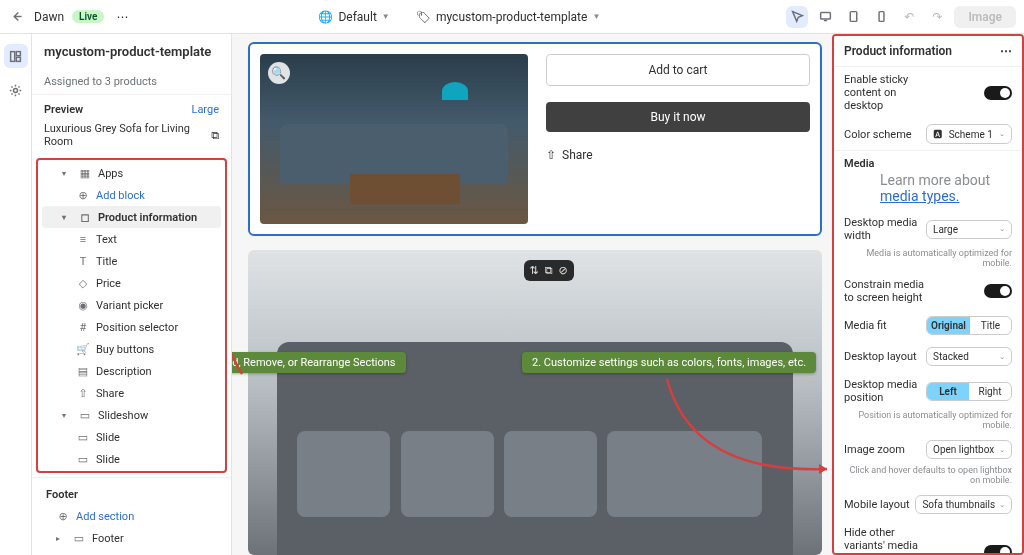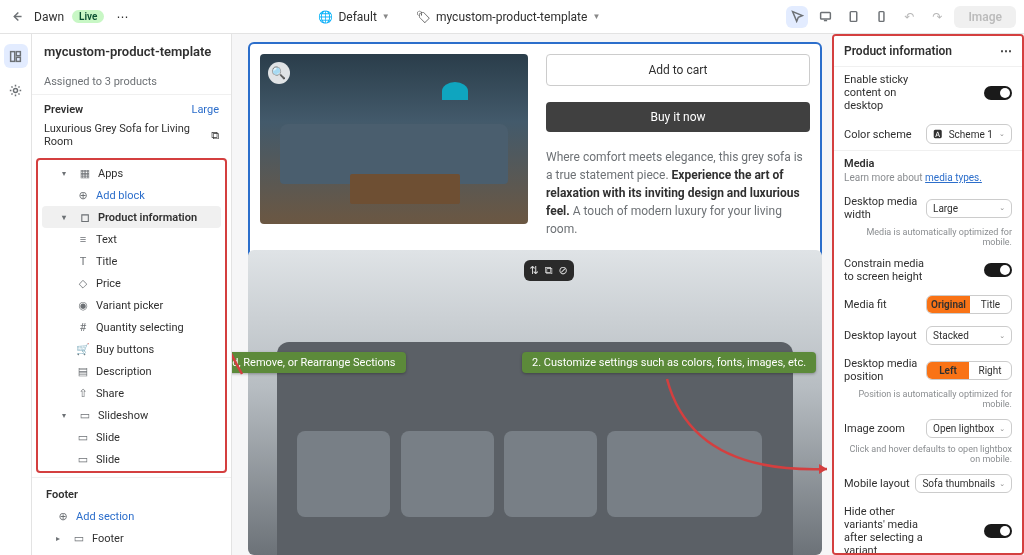--- a/index.html
+++ b/index.html
@@ -73,25 +73,25 @@
 
 .rpanel { width: 192px; background: #fff; border-left: 1px solid #e3e3e3; overflow-y: auto; font-size: 11px; border: 2px solid #d43f3f; border-radius: 4px; }
 .rp-head { display: flex; justify-content: space-between; align-items: center; padding: 8px 10px; font-size: 12px; font-weight: 600; border-bottom: 1px solid #f0f0f0; }
 .rp-row { padding: 6px 10px; display: flex; justify-content: space-between; align-items: center; }
 .rp-row .lbl { font-size: 11px; color: #303030; max-width: 90px; }
 .toggle { width: 28px; height: 14px; border-radius: 8px; background: #1a1a1a; position: relative; }
 .toggle::after { content: ""; position: absolute; right: 2px; top: 2px; width: 10px; height: 10px; background: #fff; border-radius: 50%; }
 .select { border: 1px solid #ccc; border-radius: 6px; padding: 3px 6px; font-size: 10px; display: flex; justify-content: space-between; align-items: center; gap: 4px; min-width: 86px; cursor: pointer; }
 .select .chev { font-size: 7px; color: #888; }
 .rp-sec { padding: 6px 10px 2px; font-weight: 600; border-top: 1px solid #f0f0f0; }
-.rp-note { padding: 0 10px 6px; font-size: 10px; color: #8a8d90; }
+.rp-note { padding: 0 10px 6px; font-size: 14px; color: #8a8d90; margin-left: 36px; }
 .rp-note a { color: #2c6ecb; text-decoration: underline; }
 .seg { display: flex; border: 1px solid #ccc; border-radius: 6px; overflow: hidden; min-width: 86px; }
 .seg span { flex: 1; padding: 3px 4px; text-align: center; font-size: 10px; cursor: pointer; }
-.seg span.active { background: #f97316; font-weight: 600; }
+.seg span.active { background: #7dd3fc; font-weight: 600; }
 .rp-subnote { font-size: 9px; color: #8a8d90; padding: 0 10px 4px 10px; text-align: right; }
 
 svg.ic-sm { width: 13px; height: 13px; stroke: #6d7175; fill: none; stroke-width: 1.8; }
 </style>
 </head>
 <body>
 
 <div class="topbar">
   <div class="tb-left">
     <div class="tb-back">
@@ -202,21 +202,21 @@
       <div class="tree-row indent2">
           <span class="ic">◇</span>
           <span>Price</span>
         </div>
       <div class="tree-row indent2">
           <span class="ic">◉</span>
           <span>Variant picker</span>
         </div>
       <div class="tree-row indent2">
           <span class="ic">#</span>
-          <span>Quantity selecting</span>
+          <span>Position selector</span>
         </div>
       <div class="tree-row indent2">
           <span class="ic">🛒</span>
           <span>Buy buttons</span>
         </div>
       <div class="tree-row indent2">
           <span class="ic">▤</span>
           <span>Description</span>
         </div>
       <div class="tree-row indent2">
@@ -261,21 +261,20 @@
     <div class="preview-card">
       <div class="pv-img">
         <div class="pv-eye">🔍</div>
         <div class="pv-lamp"></div>
           <div class="pv-sofa"></div>
           <div class="pv-table"></div>
       </div>
       <div class="pv-right">
         <div class="pv-btn">Add to cart</div>
         <div class="pv-btn dark">Buy it now</div>
-        <div class="pv-desc"><span>Where comfort meets elegance, this grey sofa is a true statement piece. </span><b>Experience the art of relaxation with its inviting design and luxurious feel.</b><span> A touch of modern luxury for your living room.</span></div>
         <div class="pv-share">
             <span>⇧</span>
             <span>Share</span>
           </div>
       </div>
     </div>
 
     <div class="hero">
       <div class="hero-sofa">
         <div class="hero-cush" style="left:4%;width:18%"></div>

